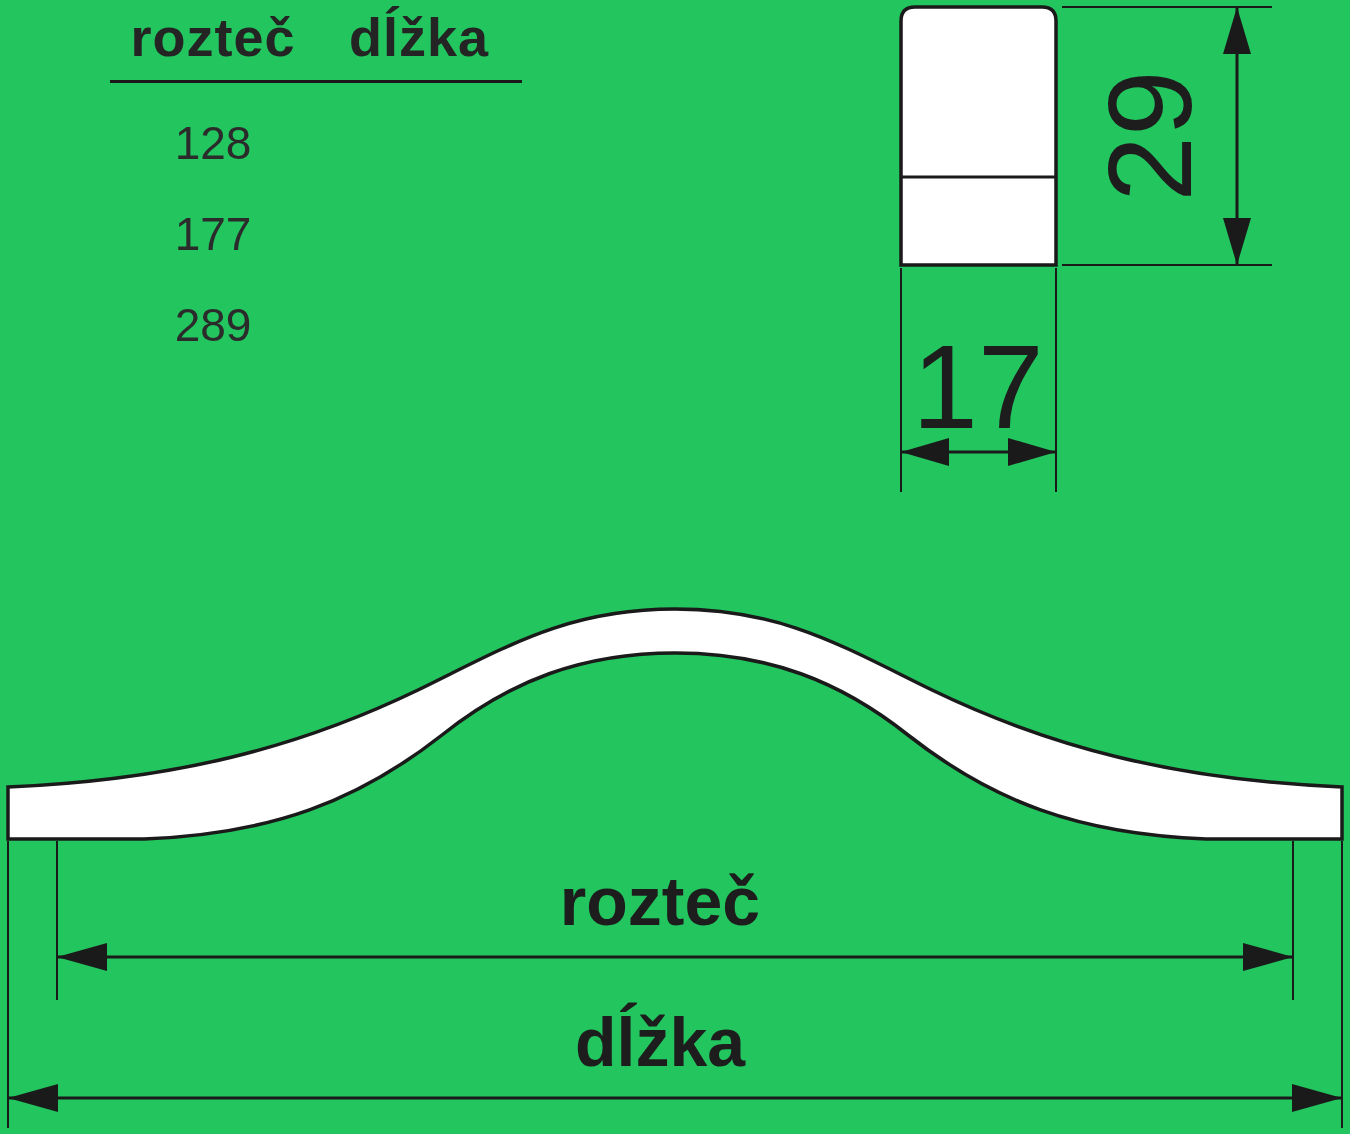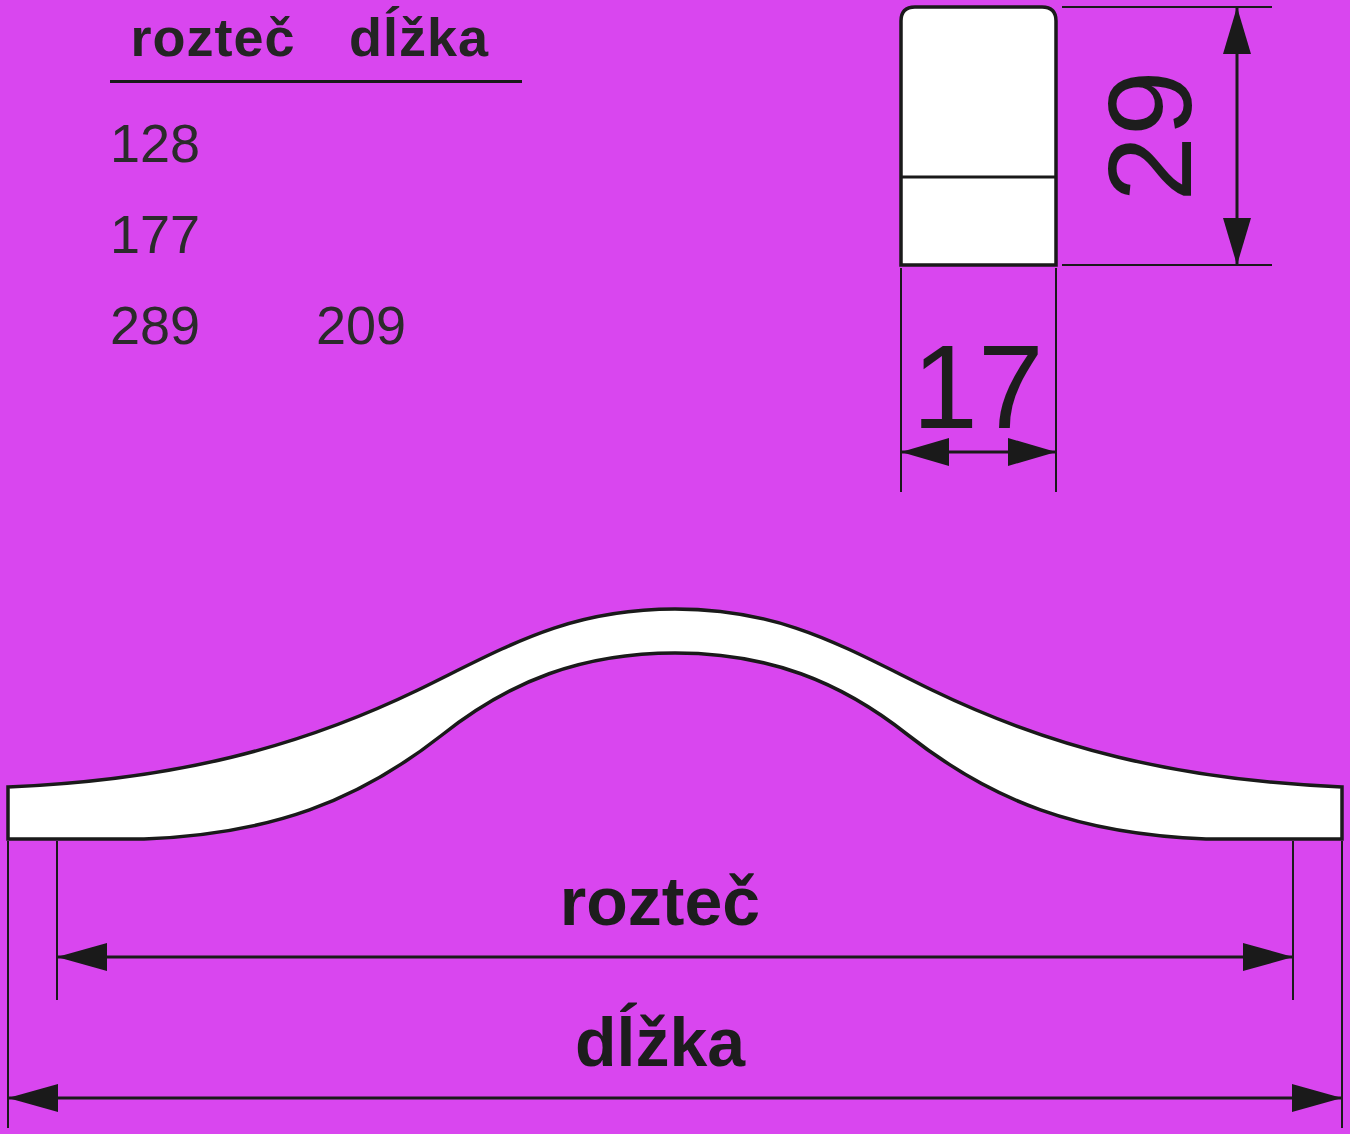--- a/index.html
+++ b/index.html
@@ -5,21 +5,21 @@
   html, body {
     margin: 0;
     padding: 0;
     background: #ffffff;
     font-family: "Liberation Sans", sans-serif;
   }
   .canvas {
     position: relative;
     width: 1350px;
     height: 1134px;
-    background: #d946ef;
+    background: #22c55e;
     overflow: hidden;
   }
   
   .spec-table {
     position: absolute;
     left: 110px;
     top: 6px;
     width: 412px;
     color: #242424;
   }
@@ -36,21 +36,22 @@
     letter-spacing: 1px;
   }
   .spec-row {
     display: grid;
     grid-template-columns: 1fr 1fr;
     margin-top: 0;
     height: 91px;
     align-items: center;
   }
   .spec-row .cell {
-    font-size: 54px;
+    text-align: center;
+    font-size: 46px;
     font-weight: 400;
     color: #2b2b2b;
   }
   
   .drawing {
     position: absolute;
     left: 0;
     top: 0;
     width: 1350px;
     height: 1134px;
@@ -79,21 +80,20 @@
       <div class="hcell">dĺžka</div>
     </div>
     <div class="spec-row" style="margin-top:14px;">
       <div class="cell">128</div>
     </div>
     <div class="spec-row">
       <div class="cell">177</div>
     </div>
     <div class="spec-row">
       <div class="cell">289</div>
-      <div class="cell">209</div>
     </div>
   </div>
 
   <svg class="drawing" viewBox="0 0 1350 1134">
 
     <g>
 
       <path d="M 901 265 L 901 21 Q 901 7 915 7 L 1042 7 Q 1056 7 1056 21 L 1056 265 L 901 265 Z" fill="#ffffff" stroke="#1a1a1a" stroke-width="3.5"></path>
 
       <line x1="901" y1="177" x2="1056" y2="177" stroke="#1a1a1a" stroke-width="3"></line>

